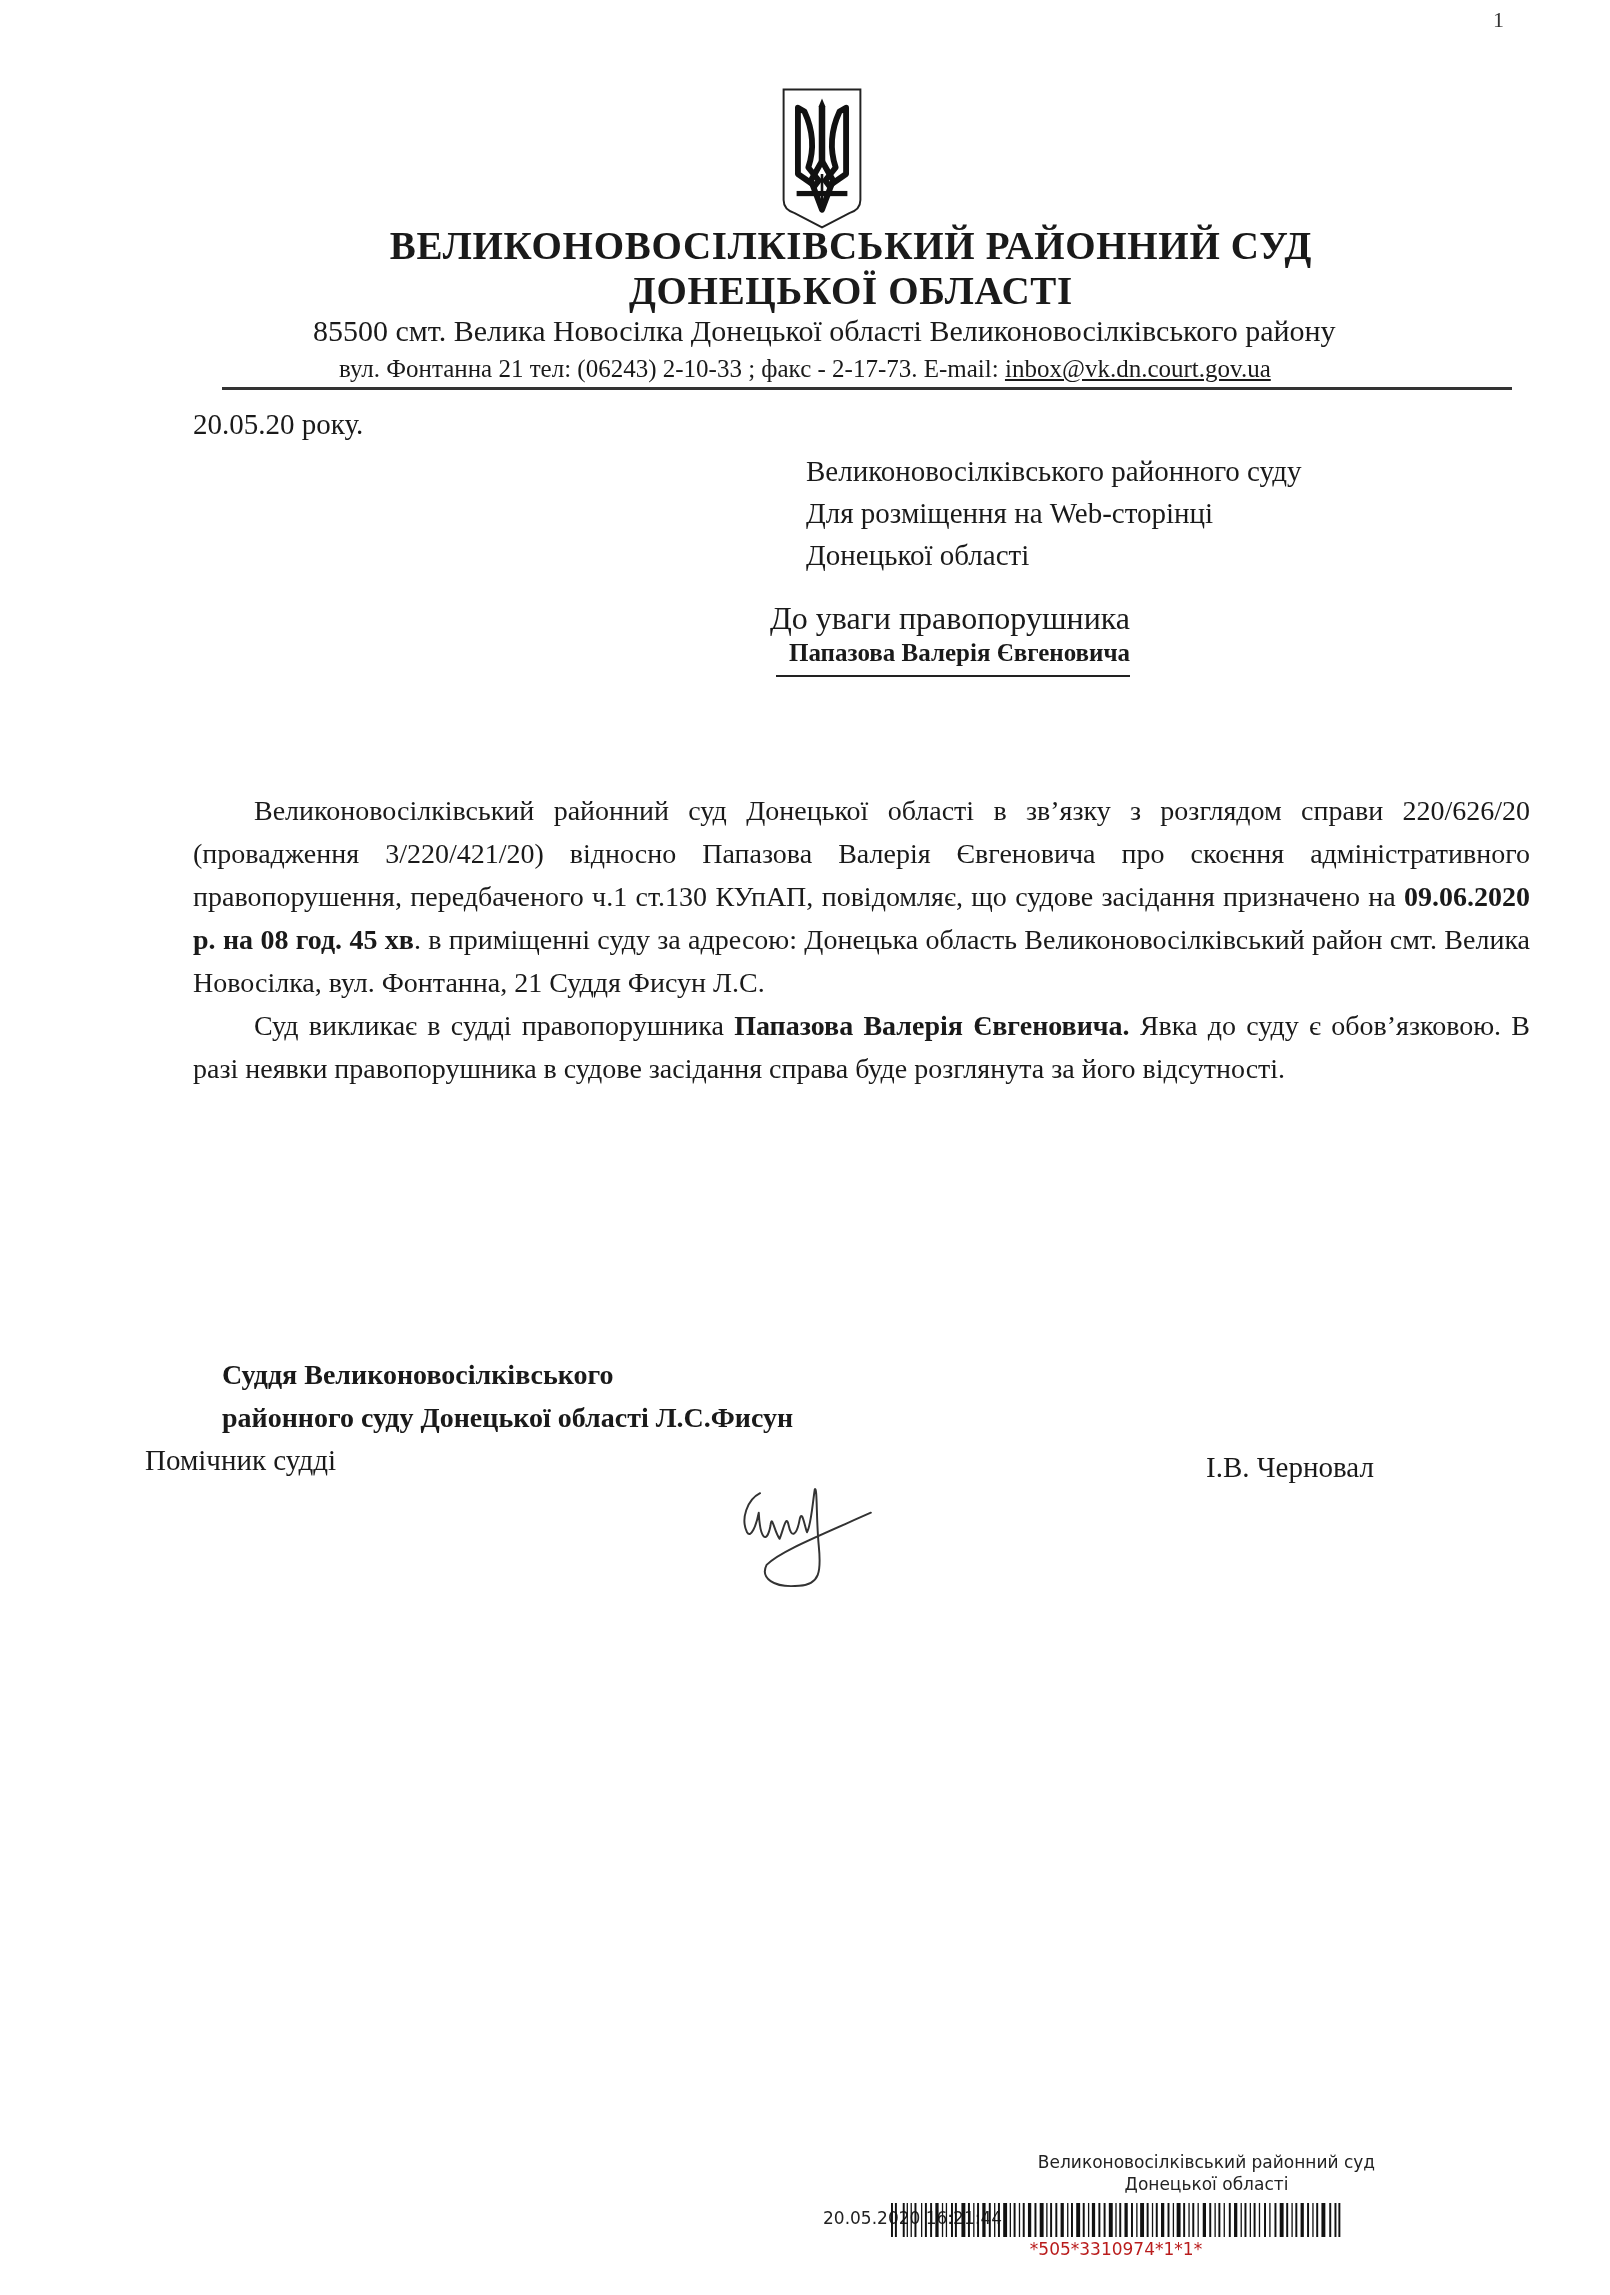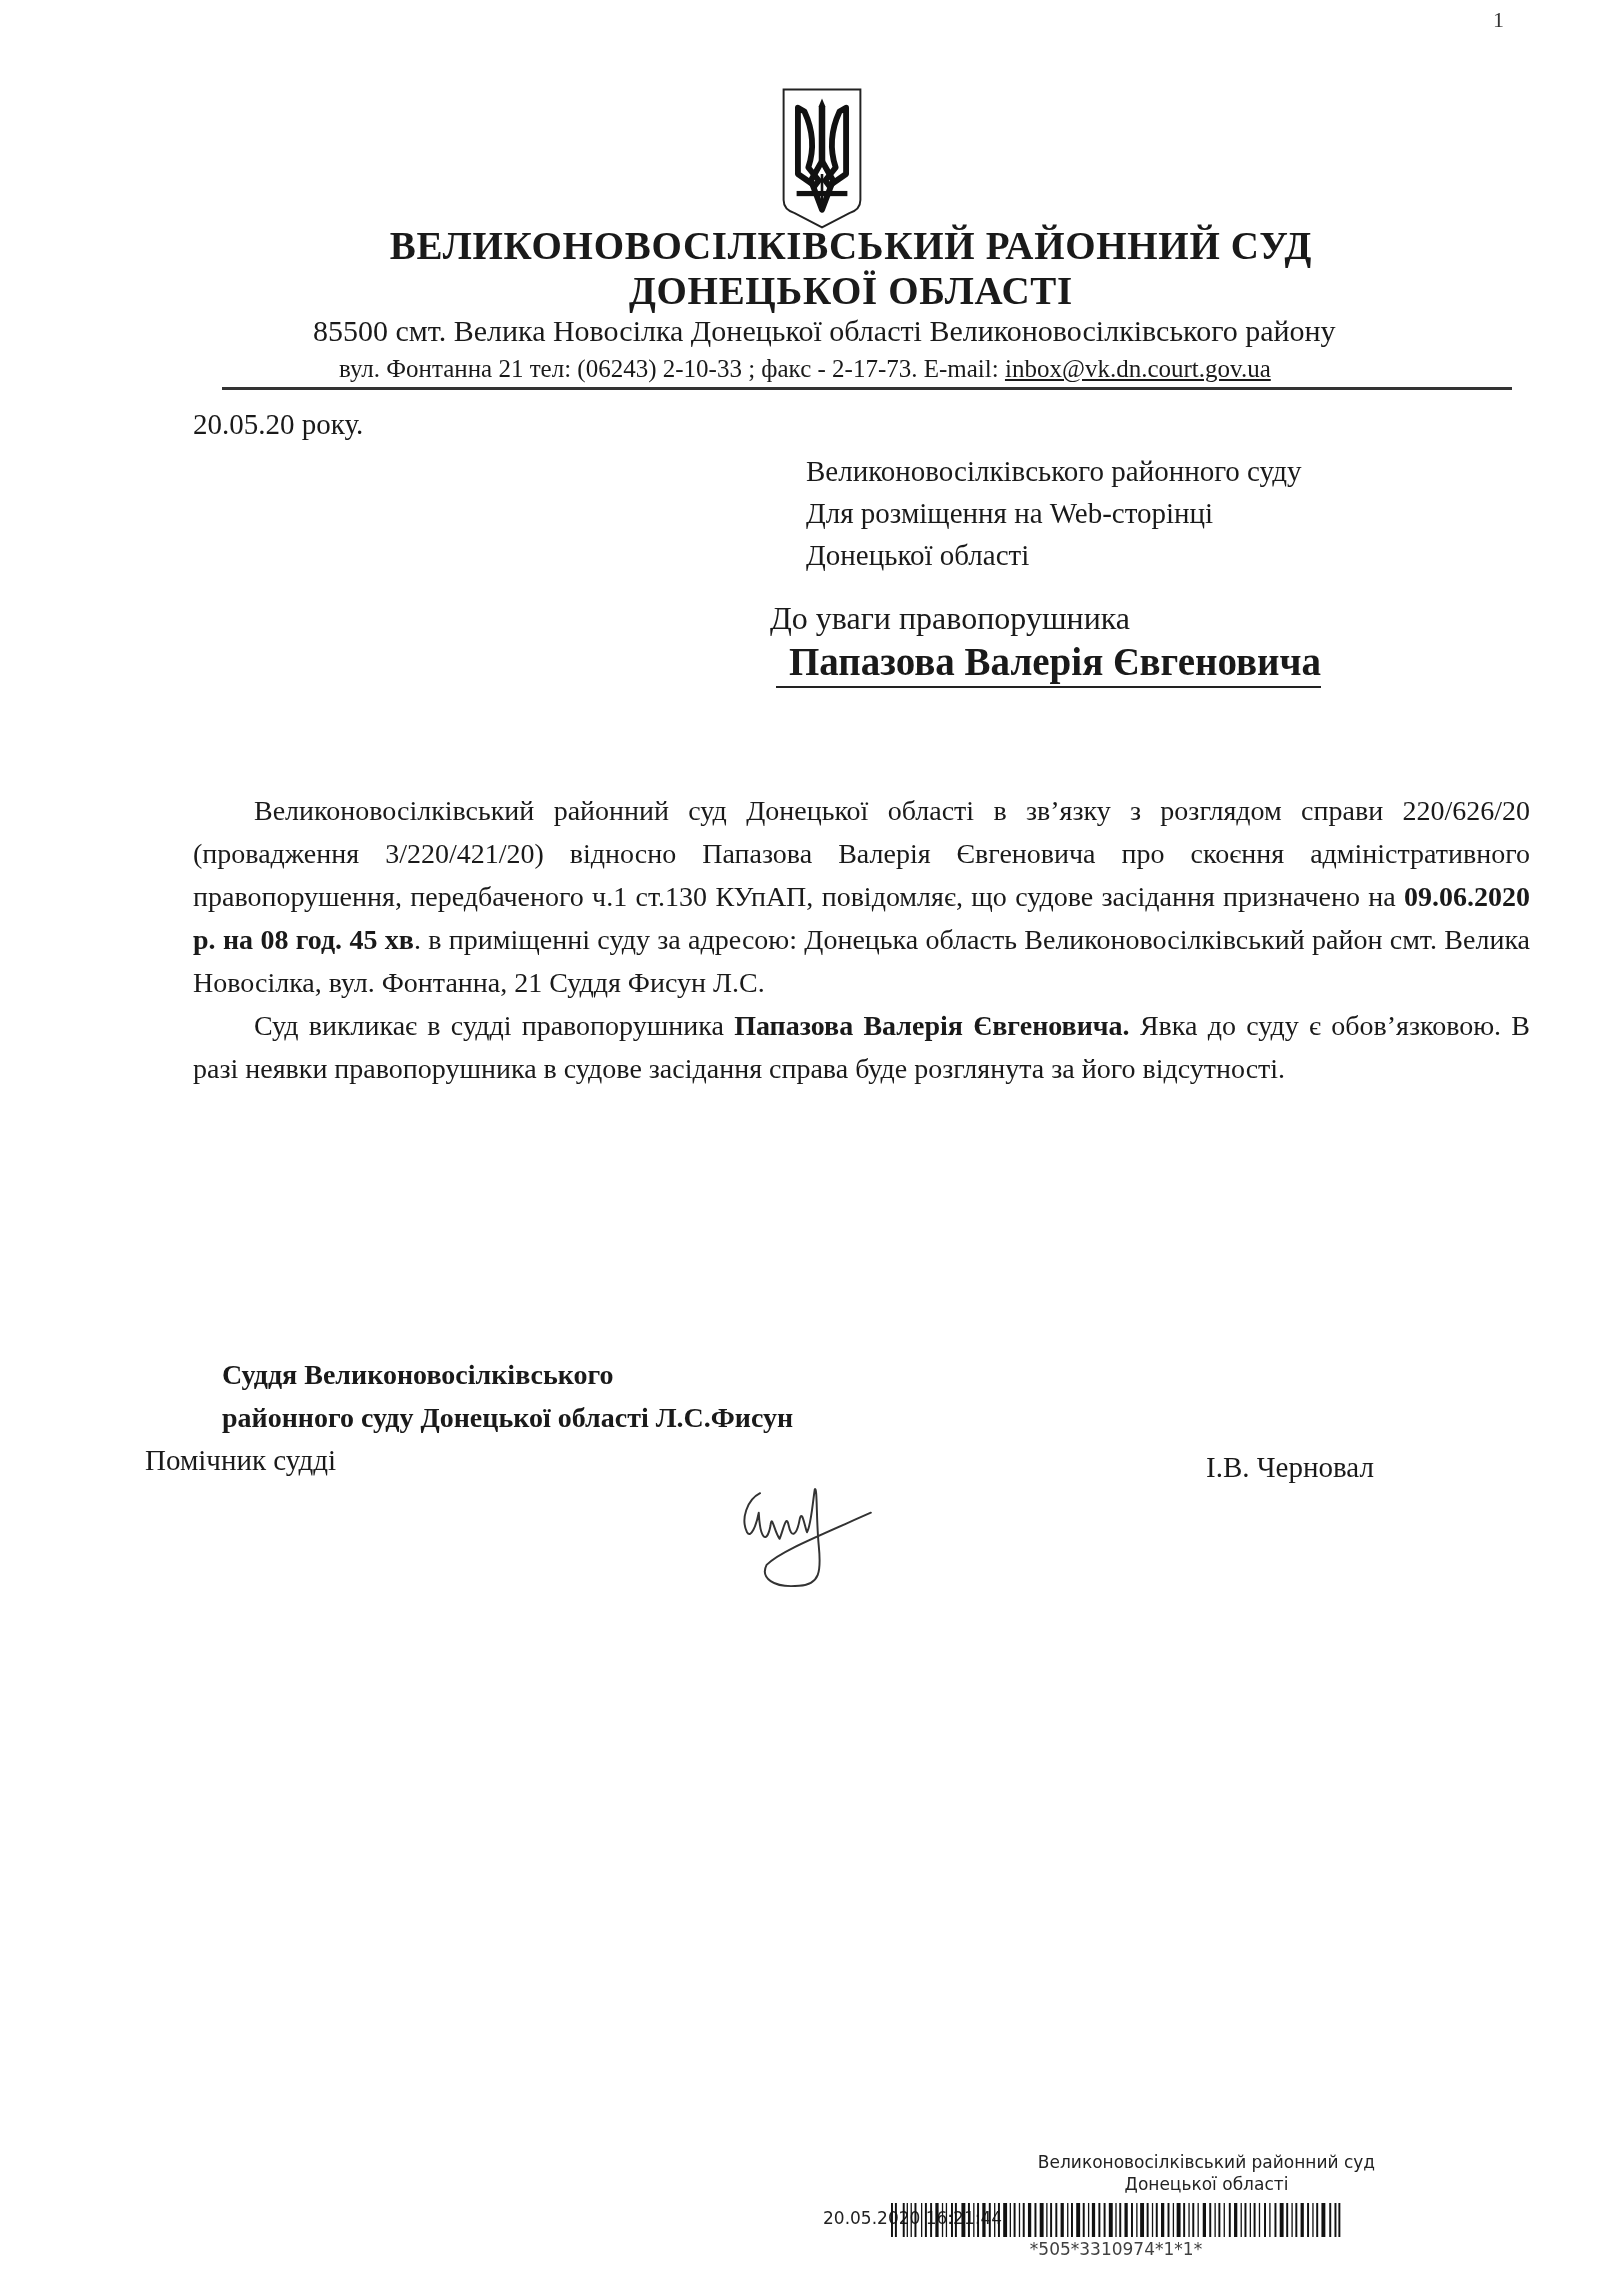--- a/index.html
+++ b/index.html
@@ -61,25 +61,25 @@
     left: 806px; top: 450px;
     font-size: 29px;
     line-height: 42px;
   }
   .attention {
     left: 770px; top: 600px;
     font-size: 32px;
   }
   .offender-name {
     left: 776px; top: 639px;
-    font-size: 39px;
+    font-size: 25px;
     font-weight: bold;
     border-bottom: 2.6px solid #222;
     padding-left: 13px;
-    padding-bottom: 2px;
+    padding-bottom: 8px;
   }
   .body-text {
     left: 193px; top: 789px;
     width: 1337px;
     font-size: 28px;
     line-height: 43px;
     text-align: justify;
   }
   .body-text p {
     margin: 0;
@@ -123,21 +123,21 @@
   .barcode {
     left: 891px; top: 2203px;
     width: 450px; height: 34px;
   }
   .barcode-text {
     left: 891px; top: 2239px;
     width: 450px;
     text-align: center;
     font-family: "DejaVu Sans", sans-serif;
     font-size: 17px;
-    color: #404040;
+    color: #b91c1c;
   }
 </style>
 </head>
 <body>
 
 <div class="abs page-number">1</div>
 
 <svg class="abs emblem" viewBox="0 0 126 240">
   <path d="M4 20 L122 20 L122 190 Q122 205 105 210 L63 232 L21 210 Q4 205 4 190 Z" fill="none" stroke="#222" stroke-width="3"></path>
 

